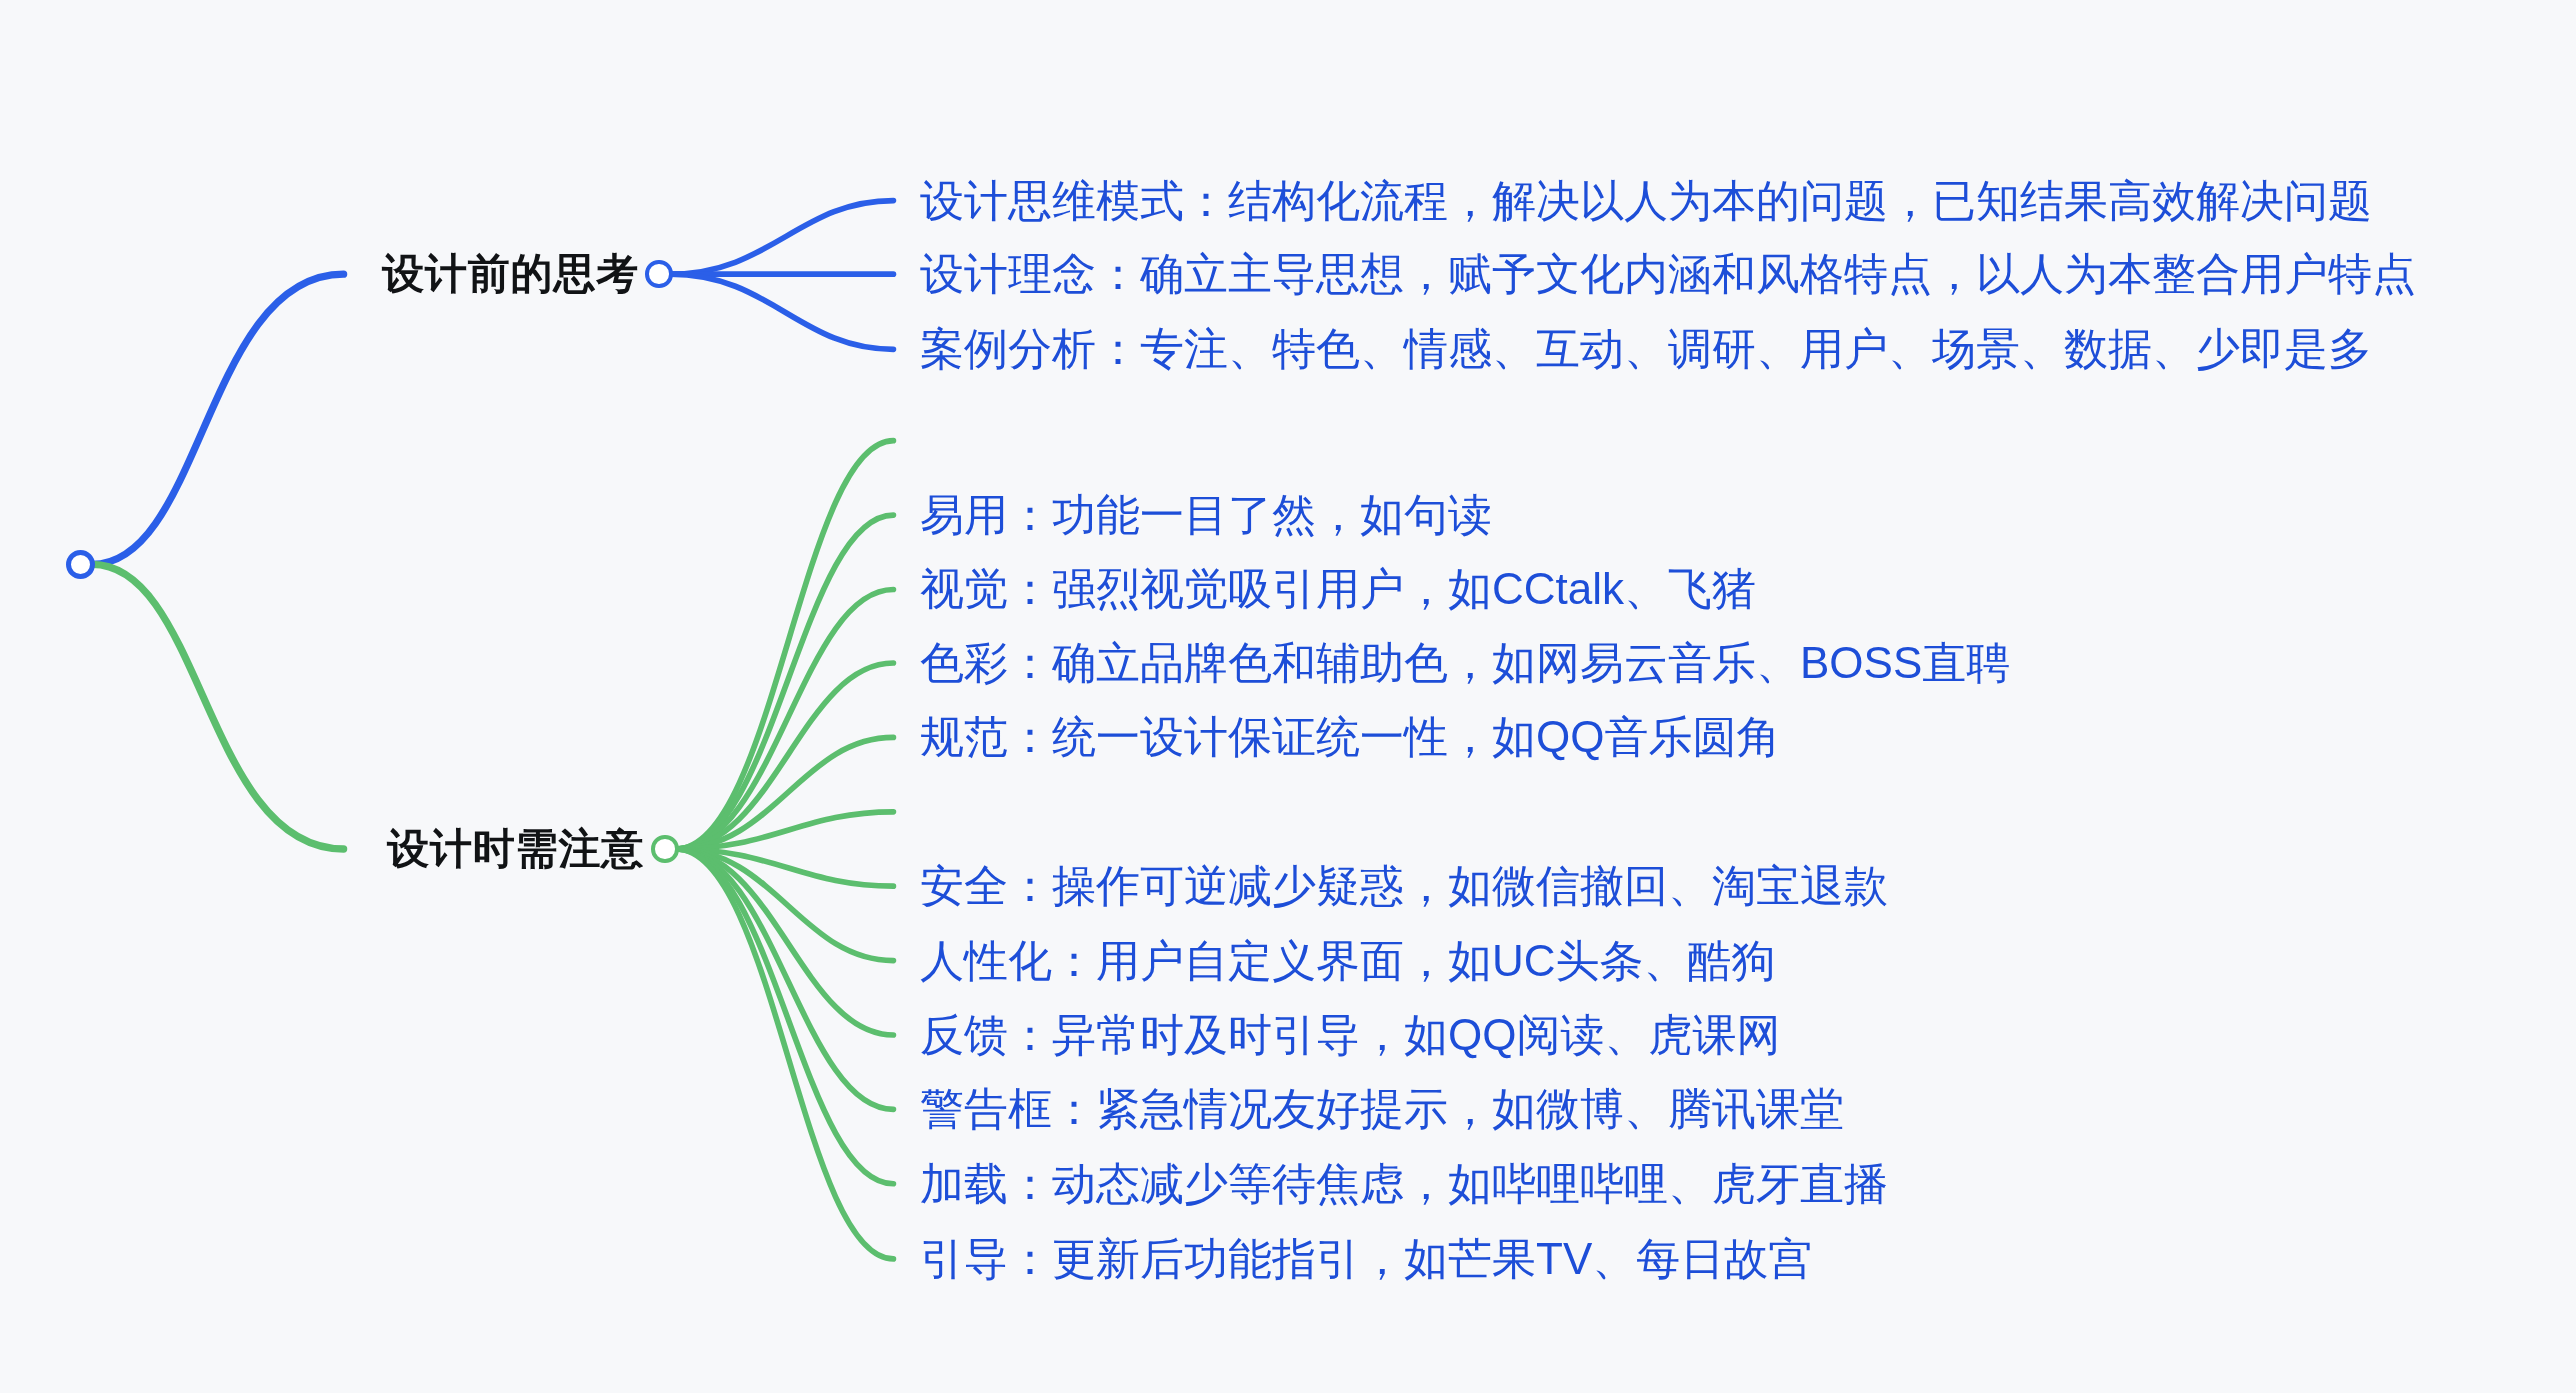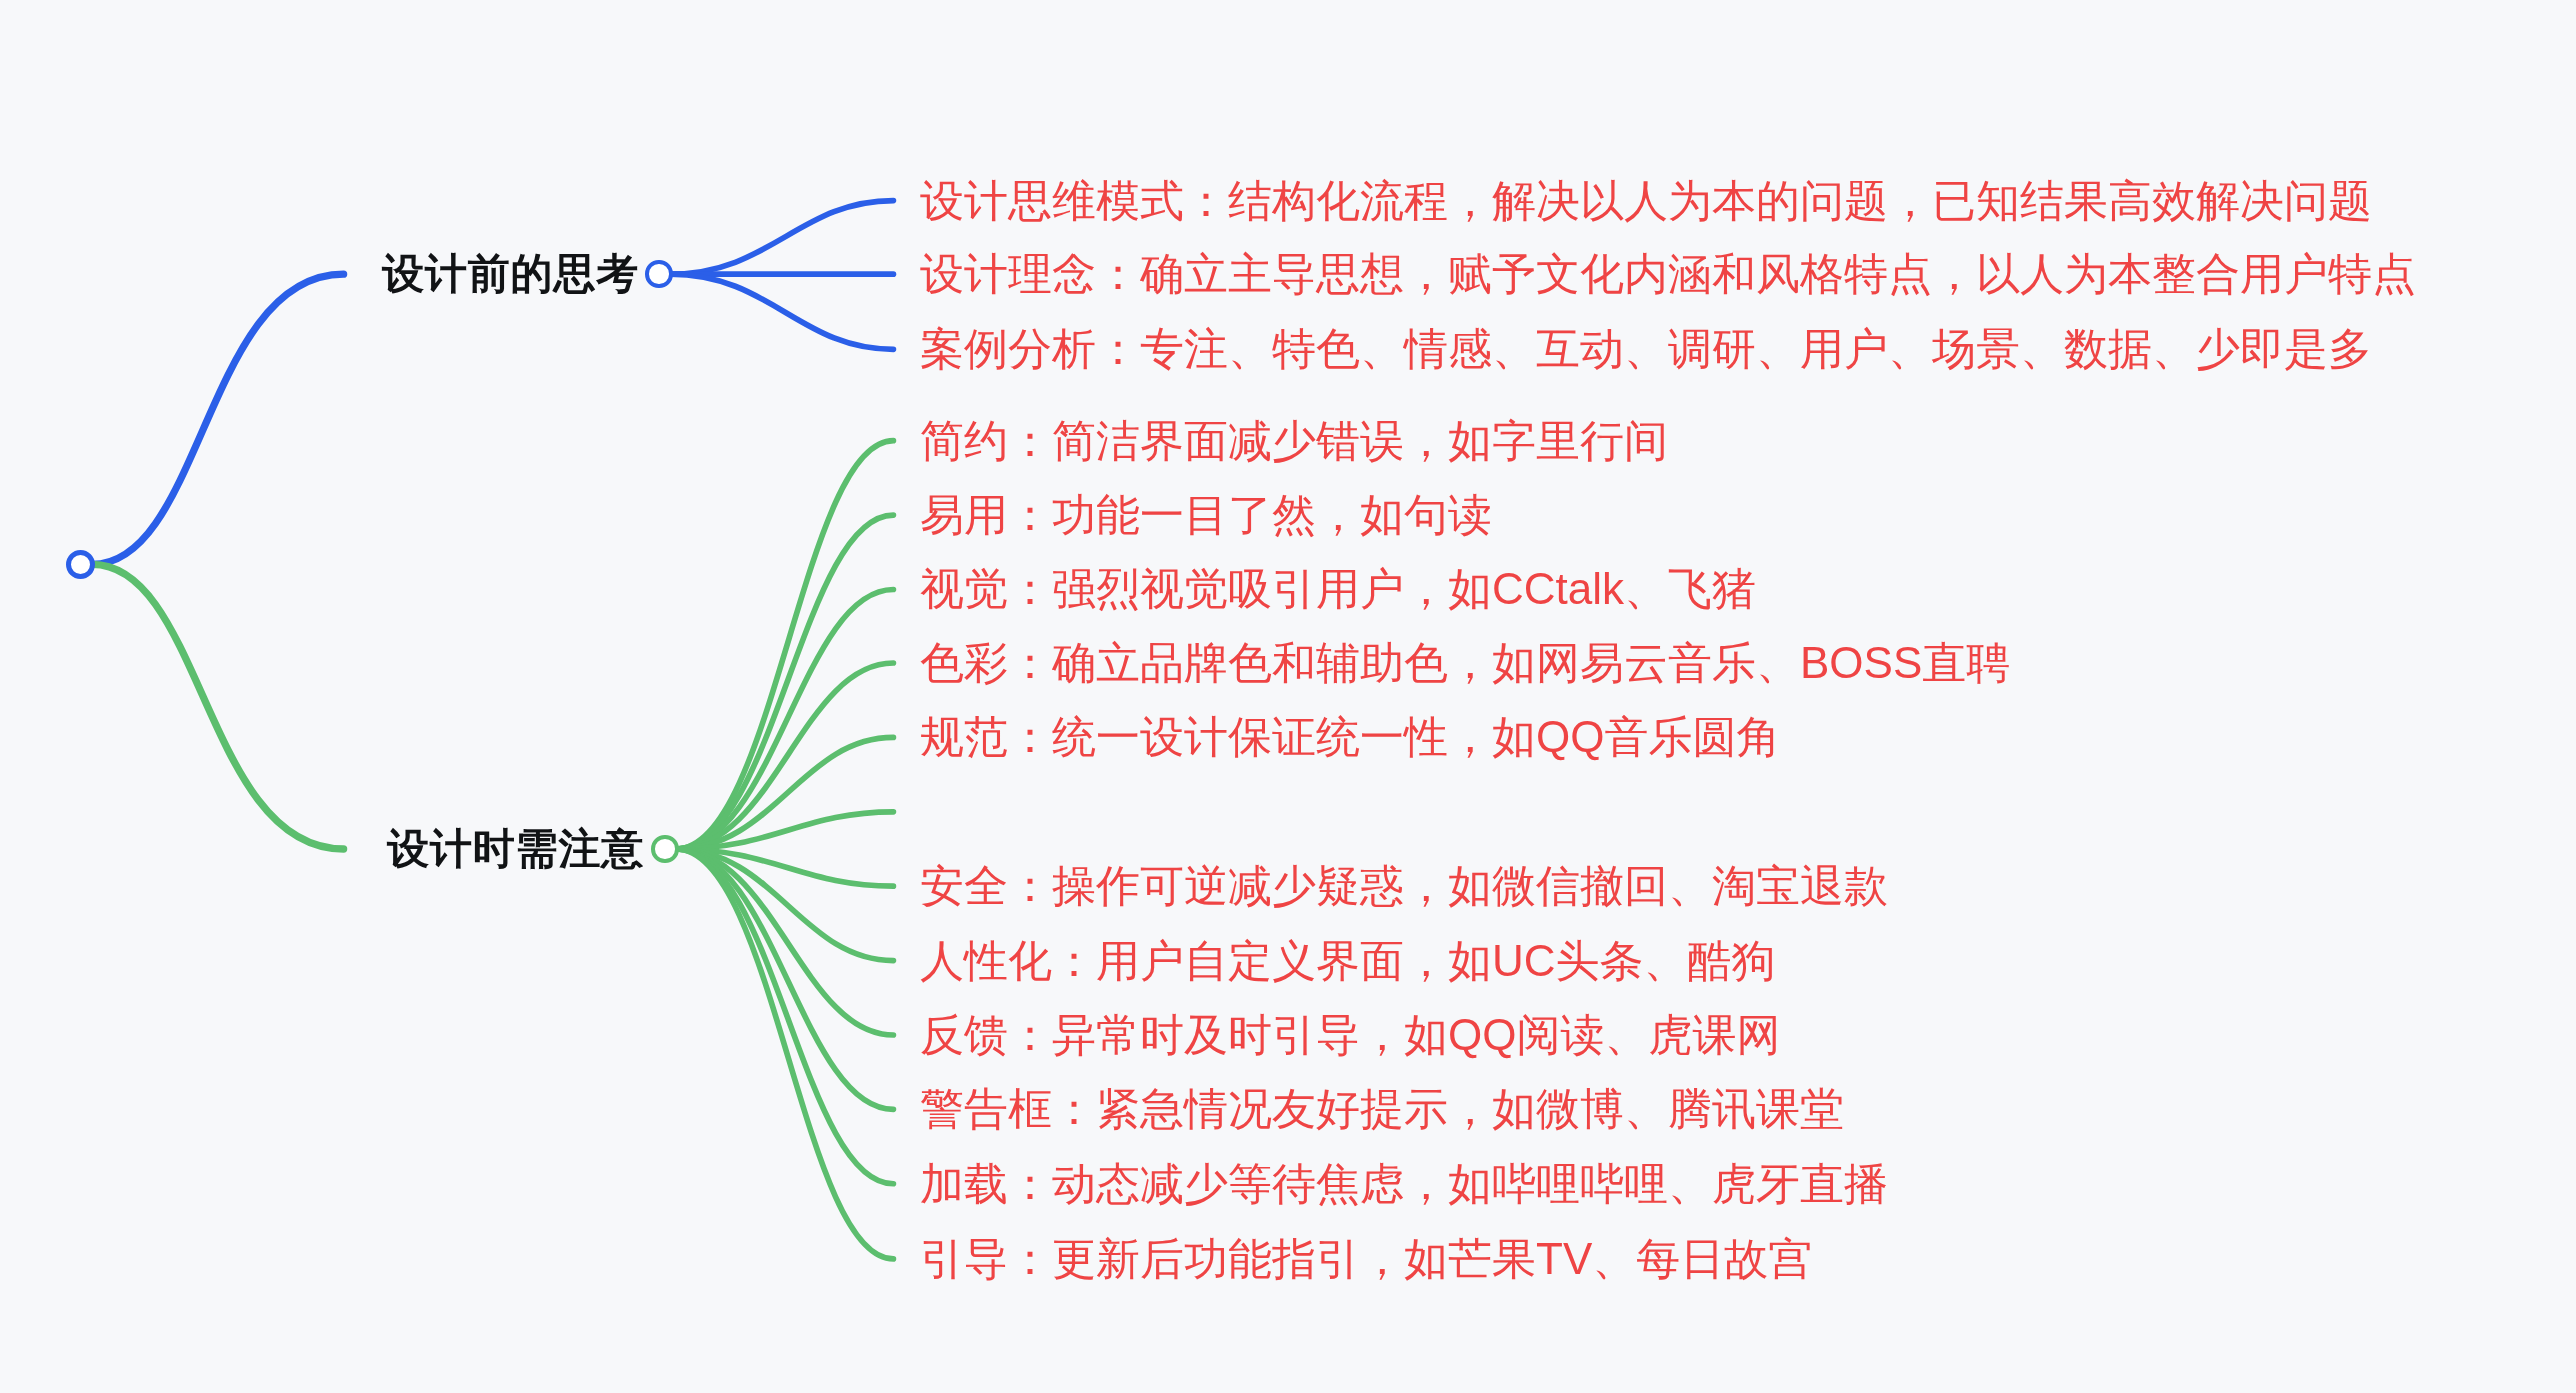--- a/index.html
+++ b/index.html
@@ -66,21 +66,21 @@
   }
   .branch-title.blue  { right: 1937px; top: 274px; }
   .branch-title.green { right: 1932px; top: 849px; }
 
   
   .leaf {
     position: absolute;
     left: 920px;
     font-size: 44px;
     font-weight: normal;
-    color: #ef4444;
+    color: #1d4ed8;
     white-space: nowrap;
     transform: translateY(-50%);
     line-height: 1.1;
   }
 </style>
 </head>
 <body>
 
 <div id="mindmap-root">
 
@@ -109,21 +109,20 @@
   <div class="branch-title blue">设计前的思考</div>
   <div class="node-dot branch-blue"></div>
 
   <div class="leaf" style="top:201px">设计思维模式：结构化流程，解决以人为本的问题，已知结果高效解决问题</div>
   <div class="leaf" style="top:274px">设计理念：确立主导思想，赋予文化内涵和风格特点，以人为本整合用户特点</div>
   <div class="leaf" style="top:349px">案例分析：专注、特色、情感、互动、调研、用户、场景、数据、少即是多</div>
 
   <div class="branch-title green">设计时需注意</div>
   <div class="node-dot branch-green"></div>
 
-  <div class="leaf" style="top:441px">简约：简洁界面减少错误，如字里行间</div>
   <div class="leaf" style="top:515px">易用：功能一目了然，如句读</div>
   <div class="leaf" style="top:589px">视觉：强烈视觉吸引用户，如CCtalk、飞猪</div>
   <div class="leaf" style="top:663px">色彩：确立品牌色和辅助色，如网易云音乐、BOSS直聘</div>
   <div class="leaf" style="top:737px">规范：统一设计保证统一性，如QQ音乐圆角</div>
   <div class="leaf" style="top:886px">安全：操作可逆减少疑惑，如微信撤回、淘宝退款</div>
   <div class="leaf" style="top:961px">人性化：用户自定义界面，如UC头条、酷狗</div>
   <div class="leaf" style="top:1109px">警告框：紧急情况友好提示，如微博、腾讯课堂</div>
   <div class="leaf" style="top:1035px">反馈：异常时及时引导，如QQ阅读、虎课网</div>
   <div class="leaf" style="top:1184px">加载：动态减少等待焦虑，如哔哩哔哩、虎牙直播</div>
   <div class="leaf" style="top:1259px">引导：更新后功能指引，如芒果TV、每日故宫</div>

